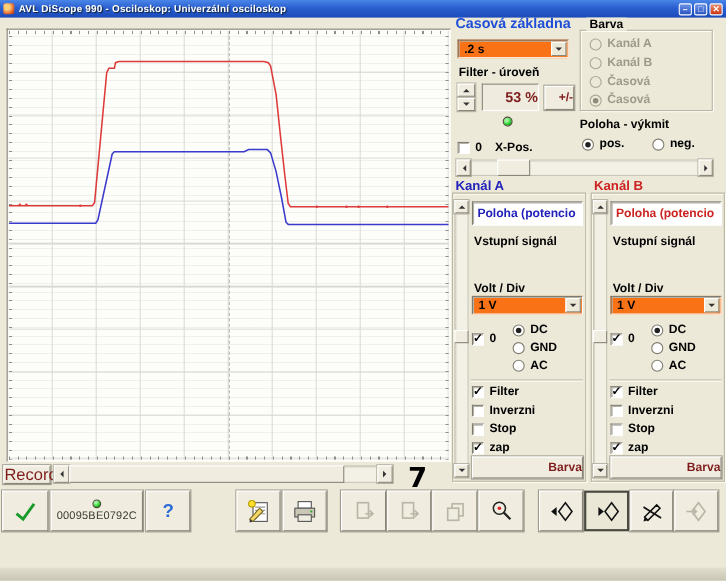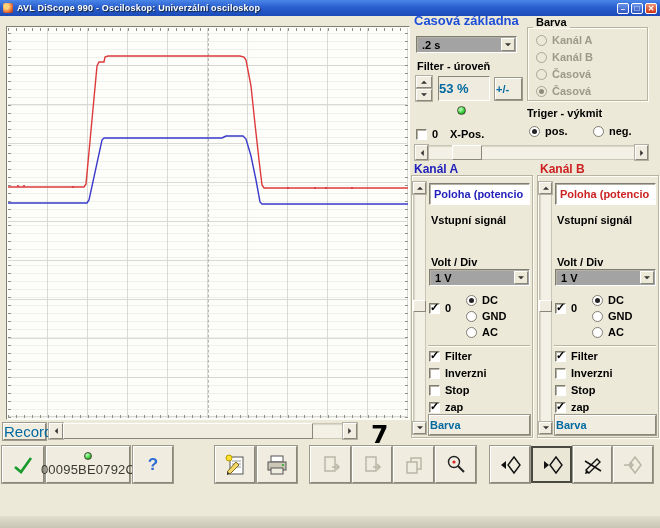--- a/index.html
+++ b/index.html
@@ -36,24 +36,24 @@
     background:repeating-linear-gradient(90deg,#8f8f88 0 1px, transparent 1px 8px); }
   .ticks-v { position:absolute; top:0; height:390px; width:3px;
     background:repeating-linear-gradient(0deg,#8f8f88 0 1px, transparent 1px 8px); }
   .plot svg { position:absolute; left:0; top:0; }
 
   
   .lbl { position:absolute; font-size:11px; font-weight:bold; color:#000; white-space:nowrap; }
   .head { position:absolute; font-size:13px; font-weight:bold; color:#1d4ed8; white-space:nowrap; }
   .btn3d { position:absolute; background:#f0ede0; border:1px solid;
     border-color:#fff #8a877a #8a877a #fff; box-shadow:0 0 0 1px #9d9a8c;
-    font-size:11px; font-weight:bold; text-align:left; color:#0369a1; }
+    font-size:11px; font-weight:bold; text-align:right; color:#7f1d1d; }
   .frame { position:absolute; border:1px solid #b8b4a4;
     box-shadow:inset 1px 1px 0 #fffef5, 1px 1px 0 #fffef5; }
-  .combo { position:absolute; background:#a3a3a3; border:1px solid; border-color:#7f7c70 #fff #fff #7f7c70;
+  .combo { position:absolute; background:#f97316; border:1px solid; border-color:#7f7c70 #fff #fff #7f7c70;
     box-shadow:inset 1px 1px 0 #b5b2a5; font-size:11px; font-weight:bold; }
   .combo .cval { position:absolute; left:5px; top:2px; white-space:nowrap; overflow:hidden; right:17px; }
   .combo .cbtn { position:absolute; right:1px; top:1px; bottom:1px; width:14px; background:#ece9d8;
     border:1px solid; border-color:#fff #8a877a #8a877a #fff; }
   .arr-d { position:absolute; left:50%; top:50%; transform:translate(-50%,-30%);
     border:3px solid transparent; border-top-color:#333; }
   .arr-u { position:absolute; left:50%; top:50%; transform:translate(-50%,-70%);
     border:3px solid transparent; border-bottom-color:#333; }
   .arr-l { position:absolute; left:50%; top:50%; transform:translate(-70%,-50%);
     border:3px solid transparent; border-right-color:#333; }
@@ -93,21 +93,21 @@
 
   
   .tbtn { position:absolute; top:446px; height:37px; background:#f0ede0; border:1px solid;
     border-color:#fff #8a877a #8a877a #fff; box-shadow:0 0 0 1px #9d9a8c;
     display:flex; align-items:center; justify-content:center; }
   .tbtn.pressed { border:2px solid #4a4a42; box-shadow:none; background:#eae7d6; }
   .num7 { position:absolute; left:371px; top:420px; font-size:25px; font-weight:bold;
     font-family:"DejaVu Sans", sans-serif; }
   .bottomstrip { position:absolute; left:0; top:516px; width:660px; height:12px;
     background:linear-gradient(#e3dfcf,#c9c5b4); }
-  .devid { font-size:13px; color:#3a3a32; letter-spacing:.2px; }
+  .devid { font-size:10px; color:#3a3a32; letter-spacing:.2px; }
   .qmark { color:#2b6bd6; font-size:17px; font-weight:bold; }
   .f2txt { color:#a8a595; font-size:12px; font-weight:bold; }
 </style>
 </head>
 <body>
 
 <div id="app">
 
   <div class="titlebar">
     <span class="appicon"></span>
@@ -164,21 +164,21 @@
     <span class="radio" style="left:536px; top:35px;"></span>
     <span class="rlbl" style="left:552px; top:34px;">Kanál A</span>
     <span class="radio" style="left:536px; top:52px;"></span>
     <span class="rlbl" style="left:552px; top:51px;">Kanál B</span>
     <span class="radio" style="left:536px; top:69px;"></span>
     <span class="rlbl" style="left:552px; top:68px;">Časová</span>
     <span class="radio on" style="left:536px; top:86px;"></span>
     <span class="rlbl" style="left:552px; top:85px;">Časová</span>
   </div>
 
-  <div class="lbl" style="left:527px; top:107px;">Triger - výkmit</div>
+  <div class="lbl" style="left:527px; top:107px;">Poloha - výkmit</div>
   <span class="radio on" style="left:529px; top:126px;"></span>
   <span class="rlbl" style="left:545px; top:125px;">pos.</span>
   <span class="radio" style="left:593px; top:126px;"></span>
   <span class="rlbl" style="left:609px; top:125px;">neg.</span>
 
   <span class="cbox" style="left:416px; top:129px;"></span>
   <span class="rlbl" style="left:432px; top:128px;">0</span>
   <span class="rlbl" style="left:450px; top:128px;">X-Pos.</span>
 
   <div class="sb-track" style="left:415px; top:145px; width:233px; height:15px;"></div>

